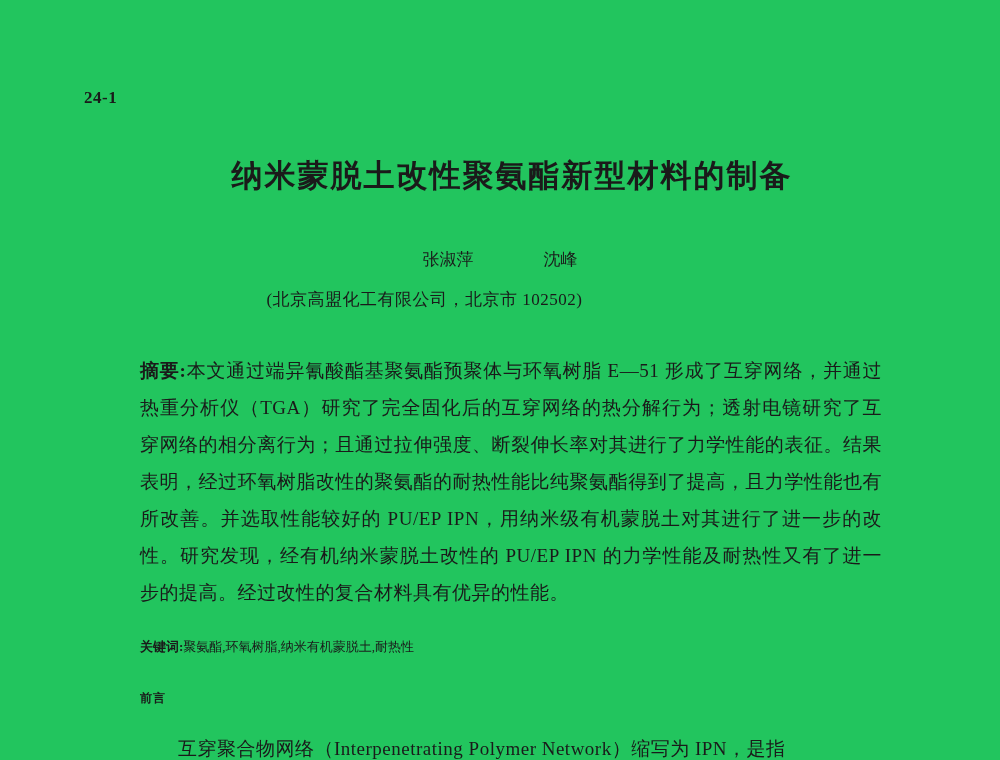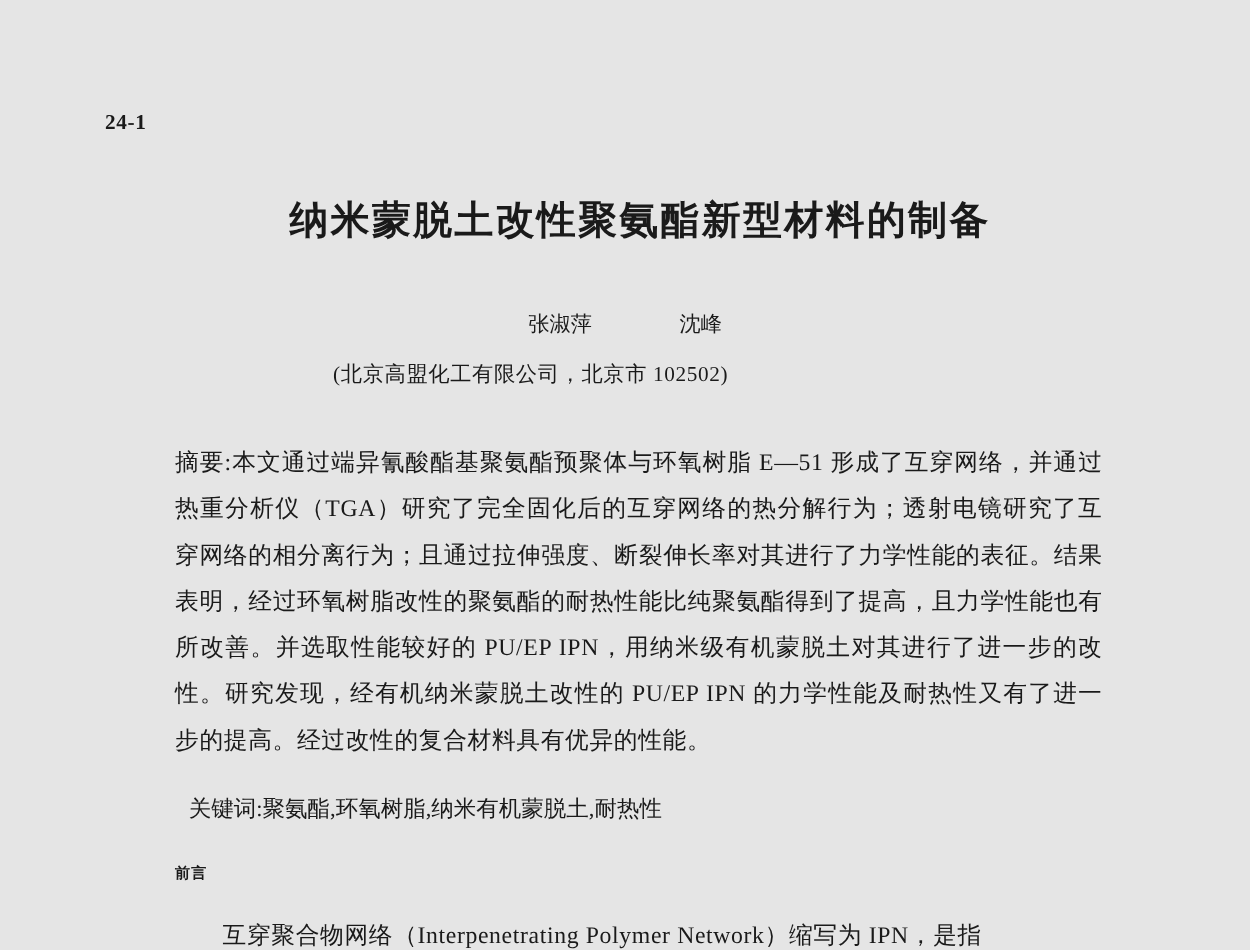--- a/index.html
+++ b/index.html
@@ -10,21 +10,21 @@
     background: #ffffff;
     font-family: "Liberation Serif", "DejaVu Serif", serif;
     color: #1a1a1a;
     overflow: hidden;
   }
 
   .page {
     position: relative;
     width: 1000px;
     height: 760px;
-    background: #e5e5e5;
+    background: #22c55e;
   }
 
   .page-number {
     position: absolute;
     left: 84px;
     top: 88px;
     font-size: 17px;
     font-weight: bold;
     letter-spacing: 0.5px;
   }
@@ -67,29 +67,29 @@
     left: 140px;
     top: 352px;
     width: 742px;
     font-size: 19px;
     line-height: 37px;
     text-align: justify;
     letter-spacing: 0.5px;
   }
 
   .inline-label {
-    font-weight: normal;
+    font-weight: bold;
   }
 
   .keywords-block {
     position: absolute;
-    left: 151px;
+    left: 140px;
     top: 632px;
     width: 742px;
-    font-size: 18px;
+    font-size: 13px;
     line-height: 30px;
   }
 
   .section-heading {
     position: absolute;
     left: 140px;
     top: 690px;
     font-size: 12px;
     font-weight: bold;
     letter-spacing: 1px;

